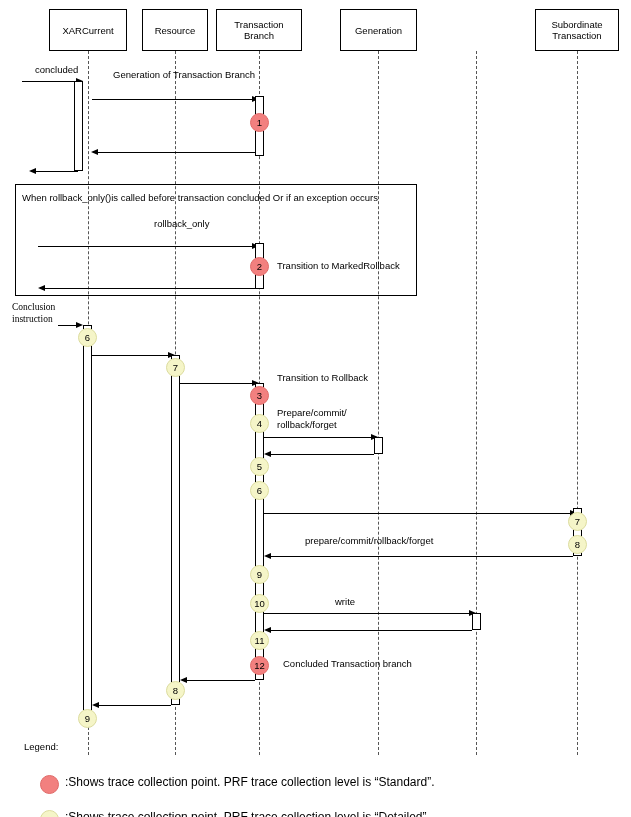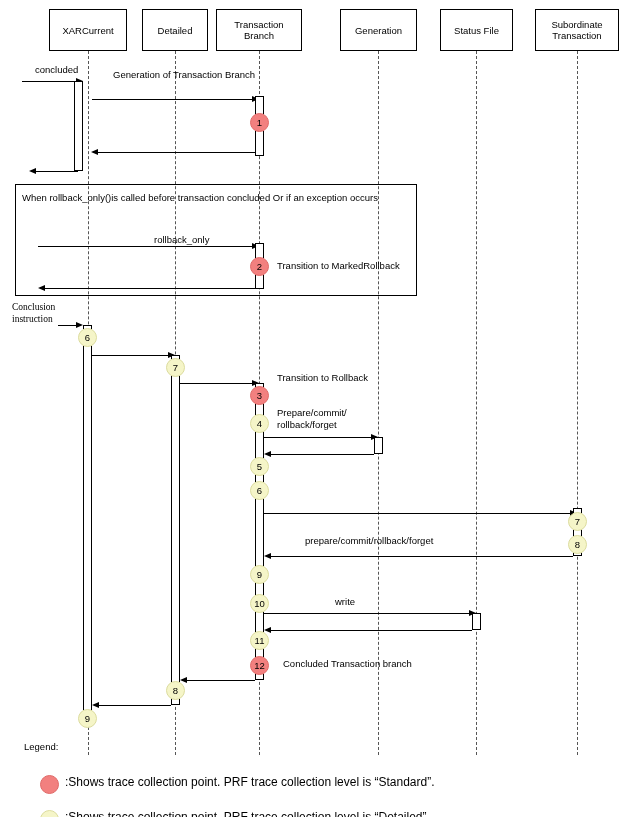--- a/index.html
+++ b/index.html
@@ -121,31 +121,28 @@
 </style>
 </head>
 <body>
 
 <div id="canvas">
 
   <div class="lifeline-box" style="left:49px; top:9px; width:78px; height:42px;">
     <span>XARCurrent</span>
   </div>
   <div class="lifeline-box" style="left:142px; top:9px; width:66px; height:42px;">
-    <span>Detailed</span>
+    <span>Resource</span>
   </div>
   <div class="lifeline-box" style="left:216px; top:9px; width:86px; height:42px;">
     <span style="white-space:pre-line;">Transaction
 Branch</span>
   </div>
   <div class="lifeline-box" style="left:340px; top:9px; width:77px; height:42px;">
     <span>Generation</span>
-  </div>
-  <div class="lifeline-box" style="left:440px; top:9px; width:73px; height:42px;">
-    <span>Status File</span>
   </div>
   <div class="lifeline-box" style="left:535px; top:9px; width:84px; height:42px;">
     <span style="white-space:pre-line;">Subordinate
 Transaction</span>
   </div>
 
   <div class="lifeline-dash" style="left:88px; top:51px; height:704px;"></div>
   <div class="lifeline-dash" style="left:175px; top:51px; height:704px;"></div>
   <div class="lifeline-dash" style="left:259px; top:51px; height:704px;"></div>
   <div class="lifeline-dash" style="left:378px; top:51px; height:704px;"></div>
@@ -173,21 +170,21 @@
   <div class="arrow-head-l" style="left:91px; top:148.5px;"></div>
 
   <div class="arrow-line" style="left:33px; top:171px; width:45px;"></div>
   <div class="arrow-head-l" style="left:29px; top:167.5px;"></div>
 
   <div class="frame-box" style="left:15px; top:184px; width:402px; height:112px;"></div>
   <div class="label multiline" style="left:22px; top:192px; width:370px;">When rollback_only()is called before transaction concluded Or if an exception occurs</div>
 
   <div class="arrow-line" style="left:38px; top:246px; width:217px;"></div>
   <div class="arrow-head-r" style="left:252px; top:242.5px;"></div>
-  <div class="label" style="left:110px; top:234px;padding-left:44px;">rollback_only</div>
+  <div class="label" style="left:110px; top:218px;padding-left:44px;">rollback_only</div>
 
   <div class="activation" style="left:255px; top:243px; width:9px; height:46px;"></div>
   <div class="marker standard" style="left:250px; top:257px;">
     <span>2</span>
   </div>
   <div class="label" style="left:277px; top:260px;">Transition to MarkedRollback</div>
 
   <div class="arrow-line" style="left:42px; top:288px; width:213px;"></div>
   <div class="arrow-head-l" style="left:38px; top:284.5px;"></div>
 

